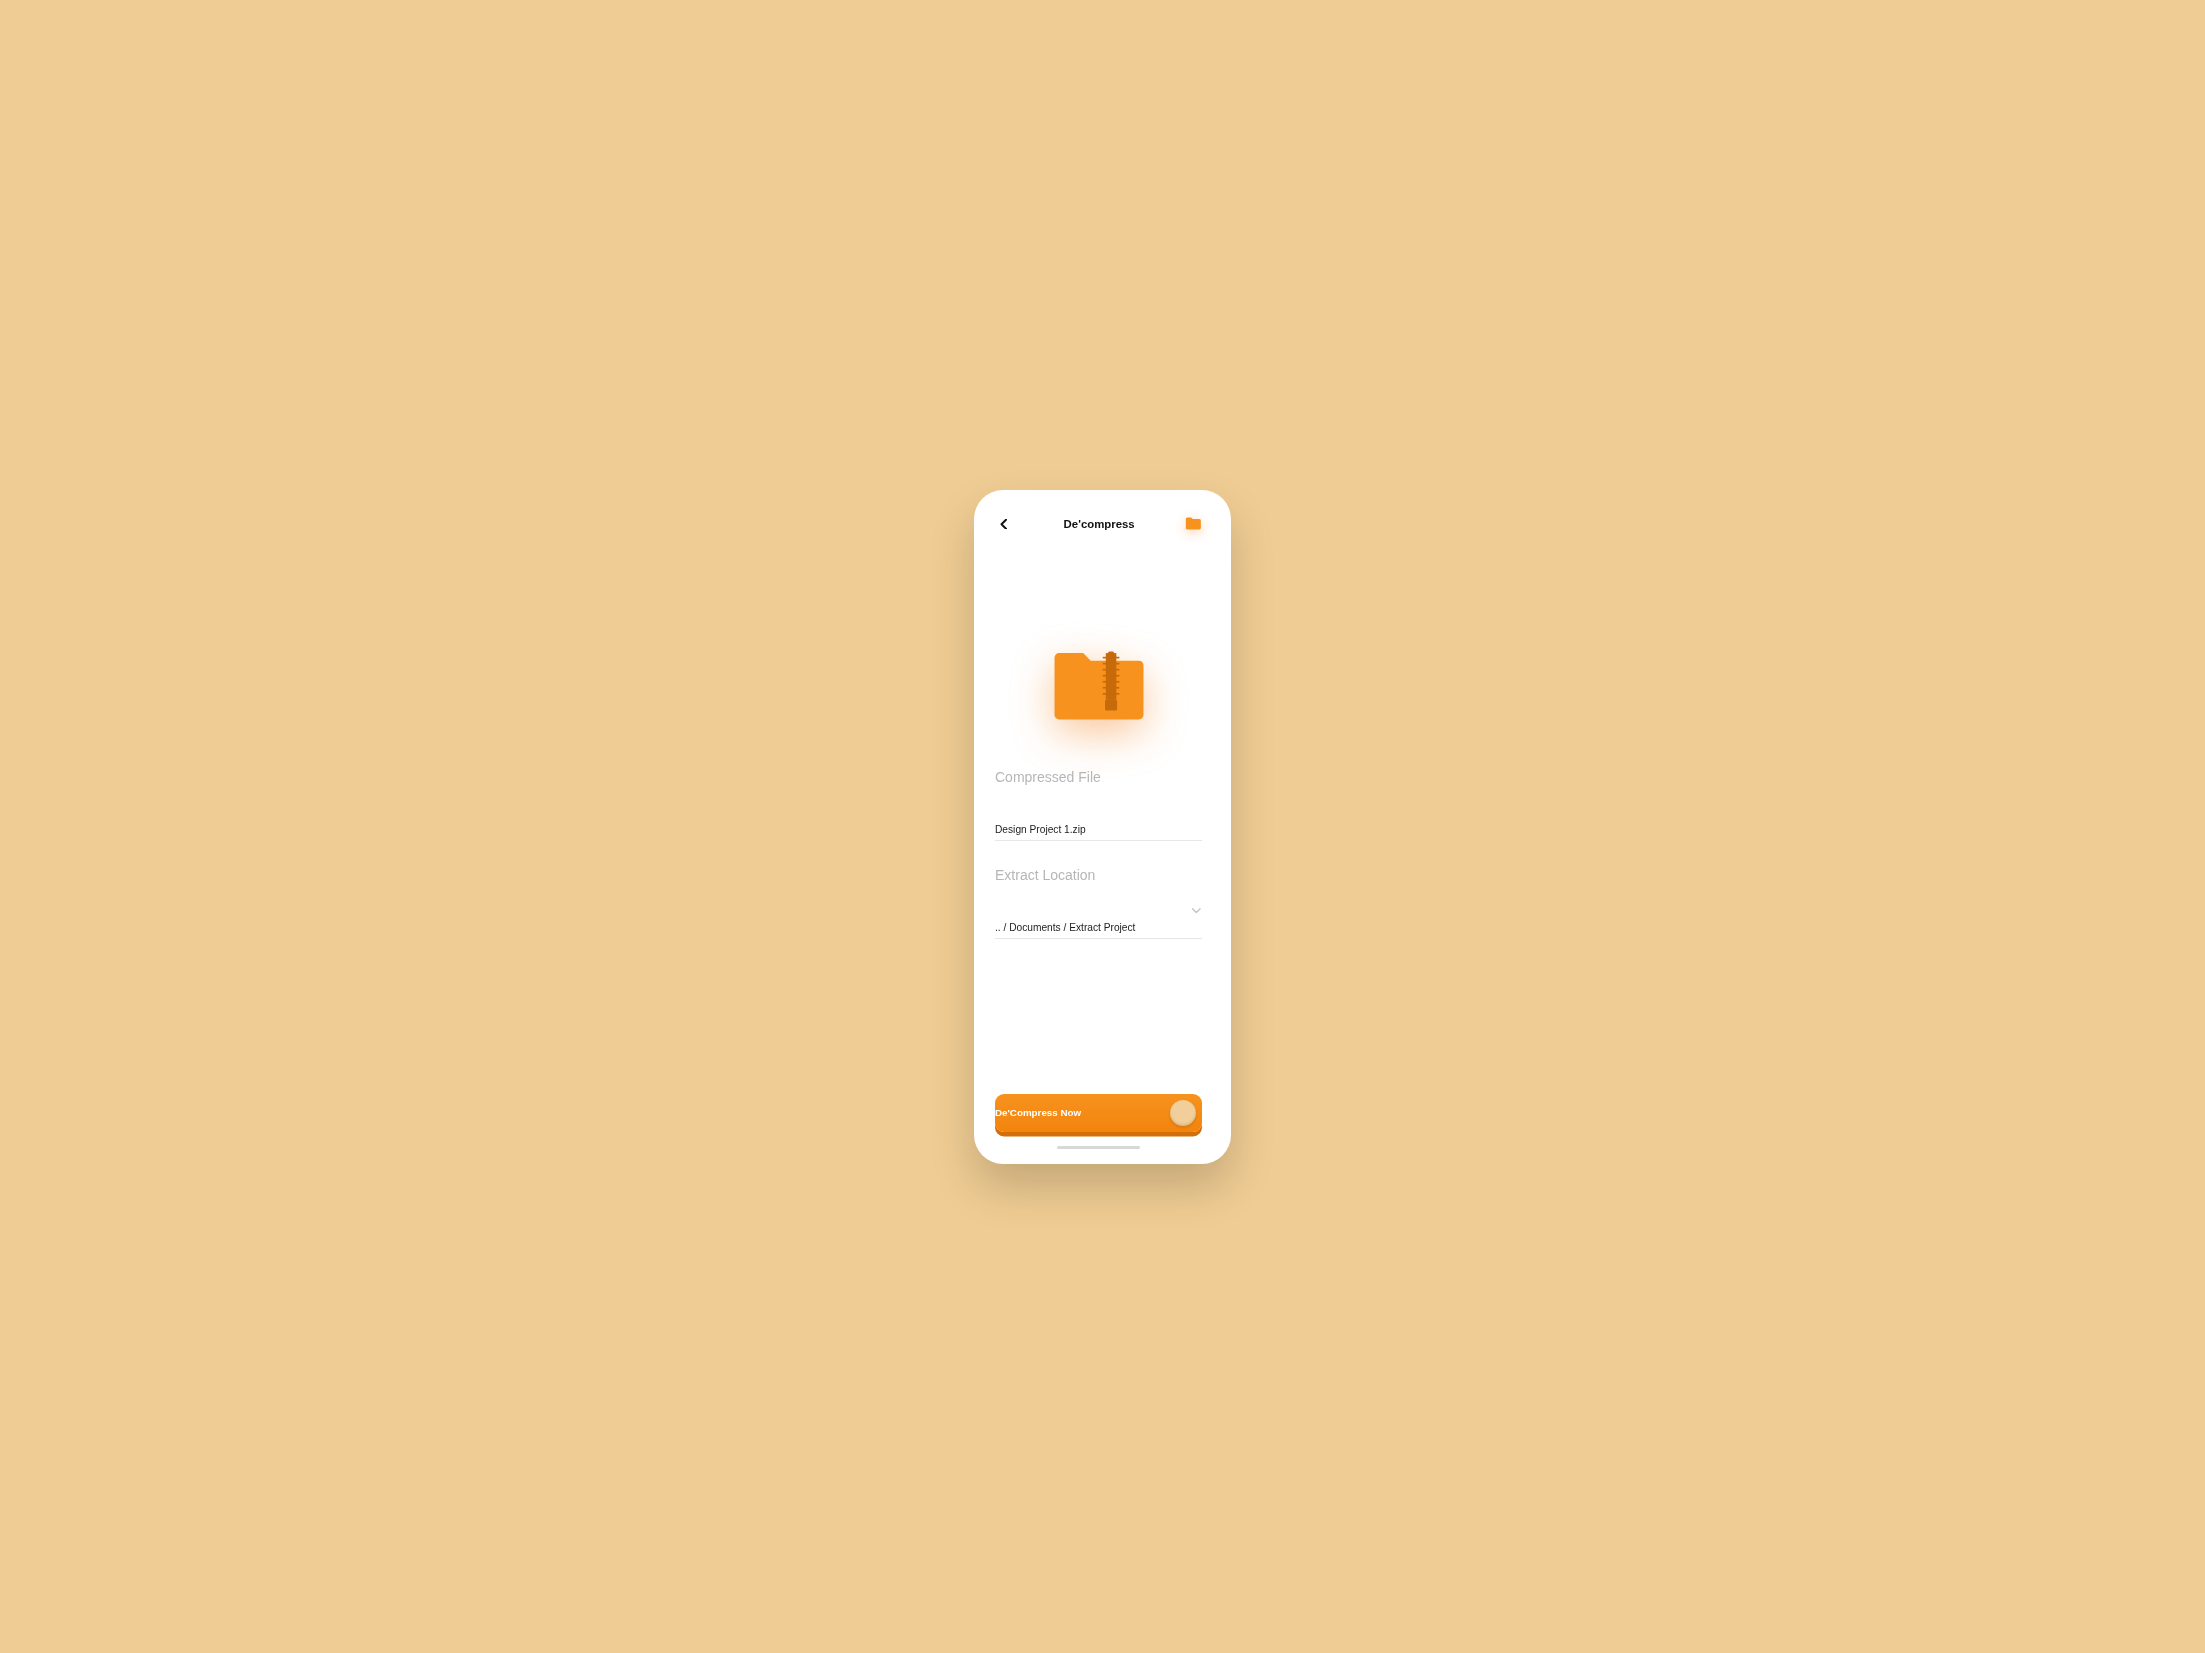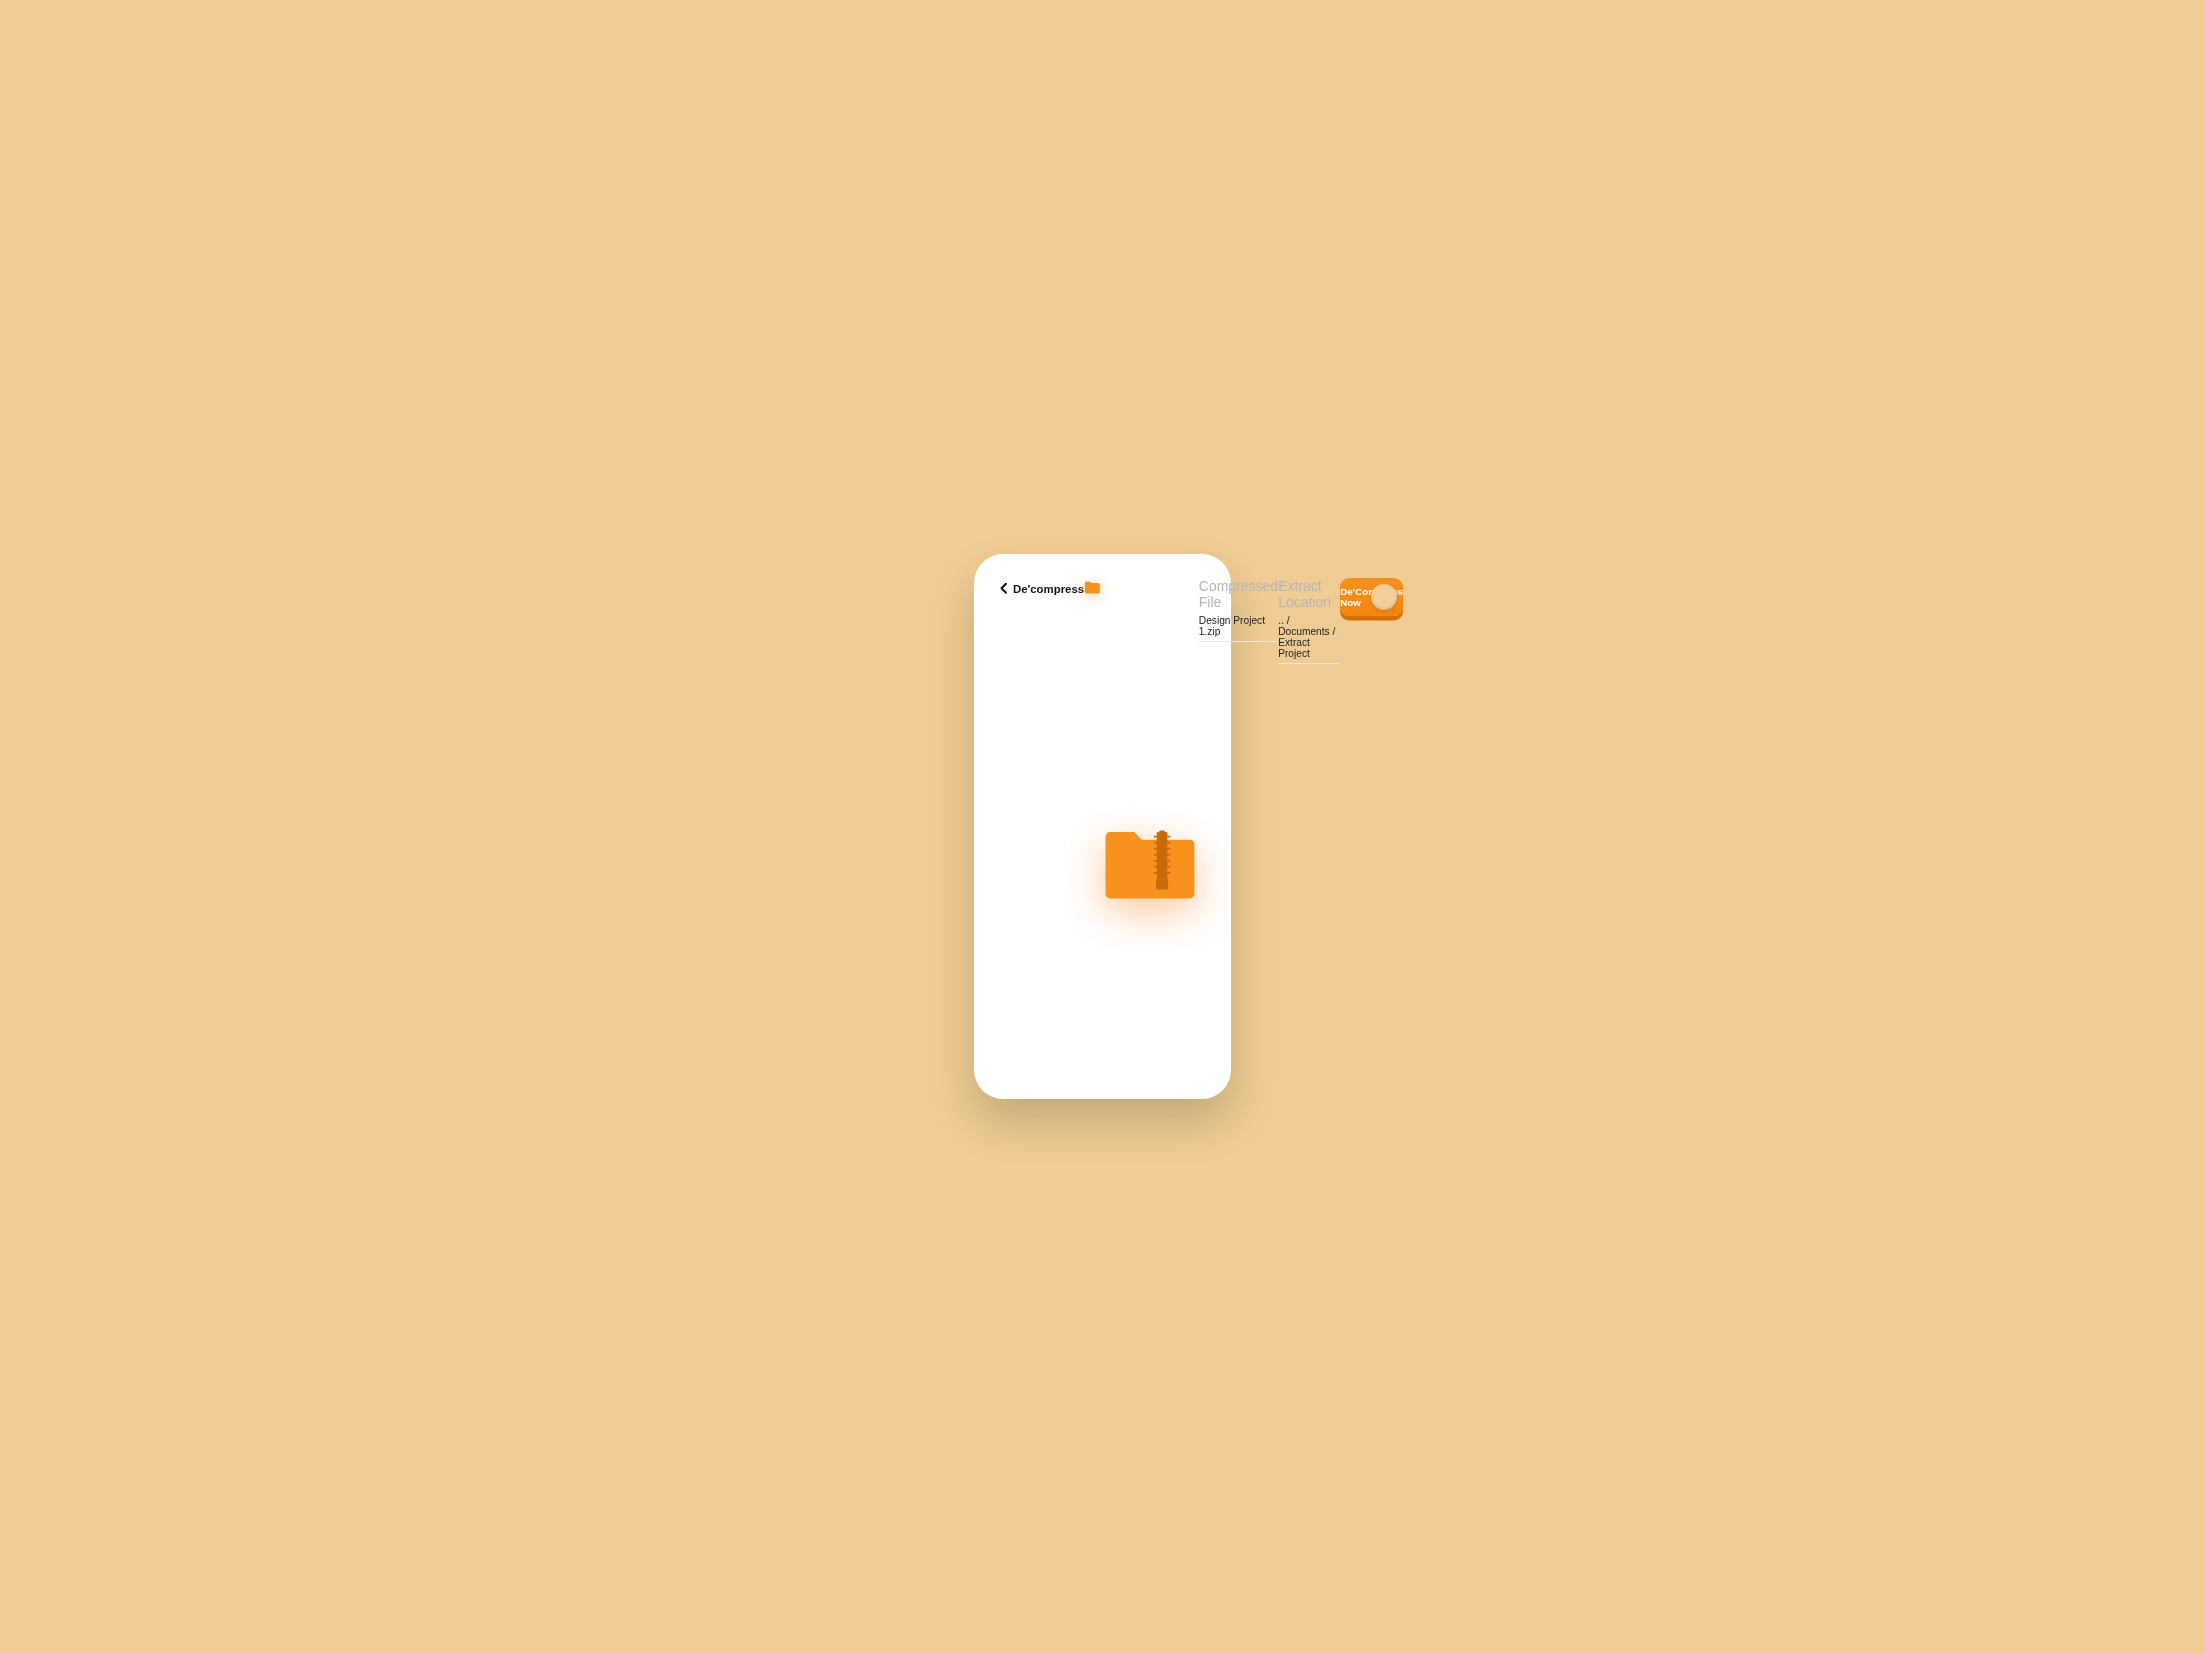--- a/index.html
+++ b/index.html
@@ -7,27 +7,27 @@
   body {
     background: #efcc93;
     font-family: -apple-system, BlinkMacSystemFont, "Segoe UI", Arial, sans-serif;
     display: flex;
     align-items: center;
     justify-content: center;
     min-height: 100vh;
   }
   .phone {
     width: 257px;
-    height: 545px;
+    height: 674px;
     background: #ffffff;
     border-radius: 29px;
     box-shadow: 0 23px 45px rgba(0,0,0,0.18);
     padding: 24px 29px 15px 21px;
     display: flex;
-    flex-direction: row;
+    flex-direction: column;
     position: relative;
   }
   .header {
     display: flex;
     align-items: center;
     justify-content: space-between;
     height: 21px;
   }
   .back-btn {
     width: 18px;
@@ -70,20 +70,21 @@
   .field-row {
     display: flex;
     align-items: center;
     justify-content: space-between;
     border-bottom: 0.8px solid #e7e7e7;
     padding-bottom: 4.5px;
   }
   .field-value {
     font-size: 10.2px;
     color: #222;
+    margin-top: 35px;
   }
   .chevron-down {
     color: #c4c4c4;
     width: 10.6px;
     height: 10.6px;
   }
   .spacer { flex: 1; }
   .cta {
     position: relative;
     background: linear-gradient(#f7921e, #f3840d);

